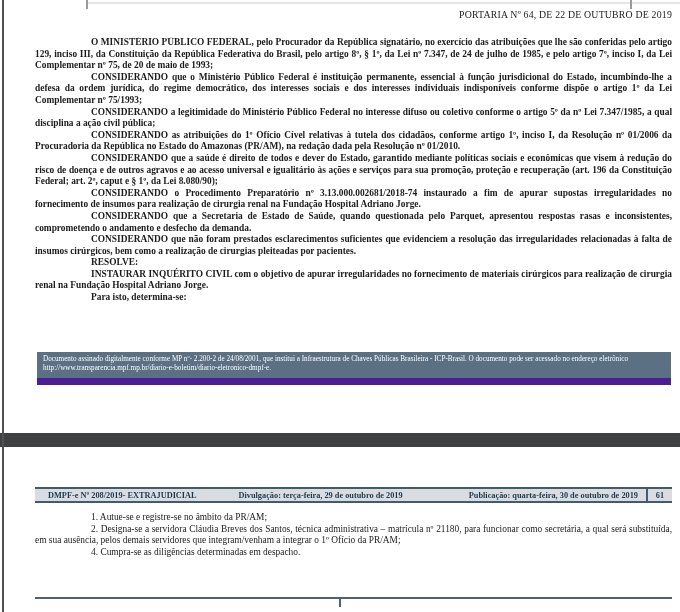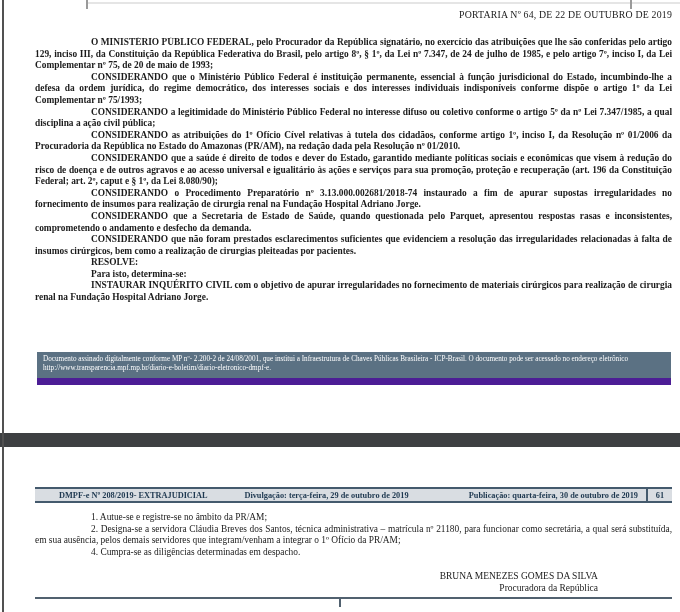--- a/index.html
+++ b/index.html
@@ -22,21 +22,21 @@
   .sign-banner{position:absolute;top:352px;left:37px;right:9px;background:#5b7183;
                color:#ffffff;font-size:7.2px;line-height:9.2px;padding:3px 6px 5px 6px;
                border-bottom:7px solid #4c1d95;text-align:left;}
 
   .page-gap{position:absolute;top:433px;left:0;right:0;height:14px;background:#3e4042;}
 
   .gazette-bar{position:absolute;top:487px;left:35px;right:8px;height:16px;box-sizing:border-box;
                border-top:2px solid #445a6d;border-bottom:2px solid #445a6d;background:#d9dde2;
                display:flex;align-items:center;font-weight:bold;font-size:8.3px;color:#1e3850;
                white-space:nowrap;}
-  .gazette-bar .edition{padding-left:24px;flex:1.15;text-align:left;}
+  .gazette-bar .edition{padding-left:13px;flex:1.15;text-align:left;}
   .gazette-bar .divulg{flex:1.35;text-align:center;}
   .gazette-bar .public{flex:1.45;text-align:right;padding-right:8px;}
   .gazette-bar .divider{width:2px;align-self:stretch;background:#445a6d;}
   .gazette-bar .pagenum{width:24px;text-align:center;}
 
   .items{position:absolute;top:512px;left:35px;right:8px;height:60px;overflow:hidden;
          font-size:9.4px;line-height:11.6px;text-align:justify;}
   .items p{margin:0;text-indent:56px;}
 
   .signature{position:absolute;top:571px;right:82px;text-align:right;
@@ -59,45 +59,41 @@
   <div class="body-text">
     <p>O MINISTÉRIO PÚBLICO FEDERAL, pelo Procurador da República signatário, no exercício das atribuições que lhe são conferidas pelo artigo 129, inciso III, da Constituição da República Federativa do Brasil, pelo artigo 8º, § 1º, da Lei nº 7.347, de 24 de julho de 1985, e pelo artigo 7º, inciso I, da Lei Complementar nº 75, de 20 de maio de 1993;</p>
     <p>CONSIDERANDO que o Ministério Público Federal é instituição permanente, essencial à função jurisdicional do Estado, incumbindo-lhe a defesa da ordem jurídica, do regime democrático, dos interesses sociais e dos interesses individuais indisponíveis conforme dispõe o artigo 1º da Lei Complementar nº 75/1993;</p>
     <p>CONSIDERANDO a legitimidade do Ministério Público Federal no interesse difuso ou coletivo conforme o artigo 5º da nº Lei 7.347/1985, a qual disciplina a ação civil pública;</p>
     <p>CONSIDERANDO as atribuições do 1º Ofício Cível relativas à tutela dos cidadãos, conforme artigo 1º, inciso I, da Resolução nº 01/2006 da Procuradoria da República no Estado do Amazonas (PR/AM), na redação dada pela Resolução nº 01/2010.</p>
     <p>CONSIDERANDO que a saúde é direito de todos e dever do Estado, garantido mediante políticas sociais e econômicas que visem à redução do risco de doença e de outros agravos e ao acesso universal e igualitário às ações e serviços para sua promoção, proteção e recuperação (art. 196 da Constituição Federal; art. 2º, caput e § 1º, da Lei 8.080/90);</p>
     <p>CONSIDERANDO o Procedimento Preparatório nº 3.13.000.002681/2018-74 instaurado a fim de apurar supostas irregularidades no fornecimento de insumos para realização de cirurgia renal na Fundação Hospital Adriano Jorge.</p>
     <p>CONSIDERANDO que a Secretaria de Estado de Saúde, quando questionada pelo Parquet, apresentou respostas rasas e inconsistentes, comprometendo o andamento e desfecho da demanda.</p>
     <p>CONSIDERANDO que não foram prestados esclarecimentos suficientes que evidenciem a resolução das irregularidades relacionadas à falta de insumos cirúrgicos, bem como a realização de cirurgias pleiteadas por pacientes.</p>
     <p>RESOLVE:</p>
+    <p>INSTAURAR INQUÉRITO CIVIL com o objetivo de apurar irregularidades no fornecimento de materiais cirúrgicos para realização de cirurgia renal na Fundação Hospital Adriano Jorge.</p>
     <p>Para isto, determina-se:</p>
-    <p>INSTAURAR INQUÉRITO CIVIL com o objetivo de apurar irregularidades no fornecimento de materiais cirúrgicos para realização de cirurgia renal na Fundação Hospital Adriano Jorge.</p>
   </div>
 
   <div class="sign-banner">Documento assinado digitalmente conforme MP nº- 2.200-2 de 24/08/2001, que institui a Infraestrutura de Chaves Públicas Brasileira - ICP-Brasil. O documento pode ser acessado no endereço eletrônico http://www.transparencia.mpf.mp.br/diario-e-boletim/diario-eletronico-dmpf-e.</div>
 
   <div class="page-gap"></div>
 
   <div class="gazette-bar">
     <span class="edition">DMPF-e Nº 208/2019- EXTRAJUDICIAL</span>
     <span class="divulg">Divulgação: terça-feira, 29 de outubro de 2019</span>
     <span class="public">Publicação: quarta-feira, 30 de outubro de 2019</span>
     <span class="divider"></span>
     <span class="pagenum">61</span>
   </div>
 
   <div class="items">
     <p>1. Autue-se e registre-se no âmbito da PR/AM;</p>
     <p>2. Designa-se a servidora Cláudia Breves dos Santos, técnica administrativa – matrícula nº 21180, para funcionar como secretária, a qual será substituída, em sua ausência, pelos demais servidores que integram/venham a integrar o 1º Ofício da PR/AM;</p>
     <p>4. Cumpra-se as diligências determinadas em despacho.</p>
   </div>
 
-  <div class="signature">
-    <div>BRUNA MENEZES GOMES DA SILVA</div>
-    <div>Procuradora da República</div>
-  </div>
 
   <div class="bottom-rule">
     <span class="tick"></span>
   </div>
 
   <div class="left-edge"></div>
 </div>
 
 </body></html>

